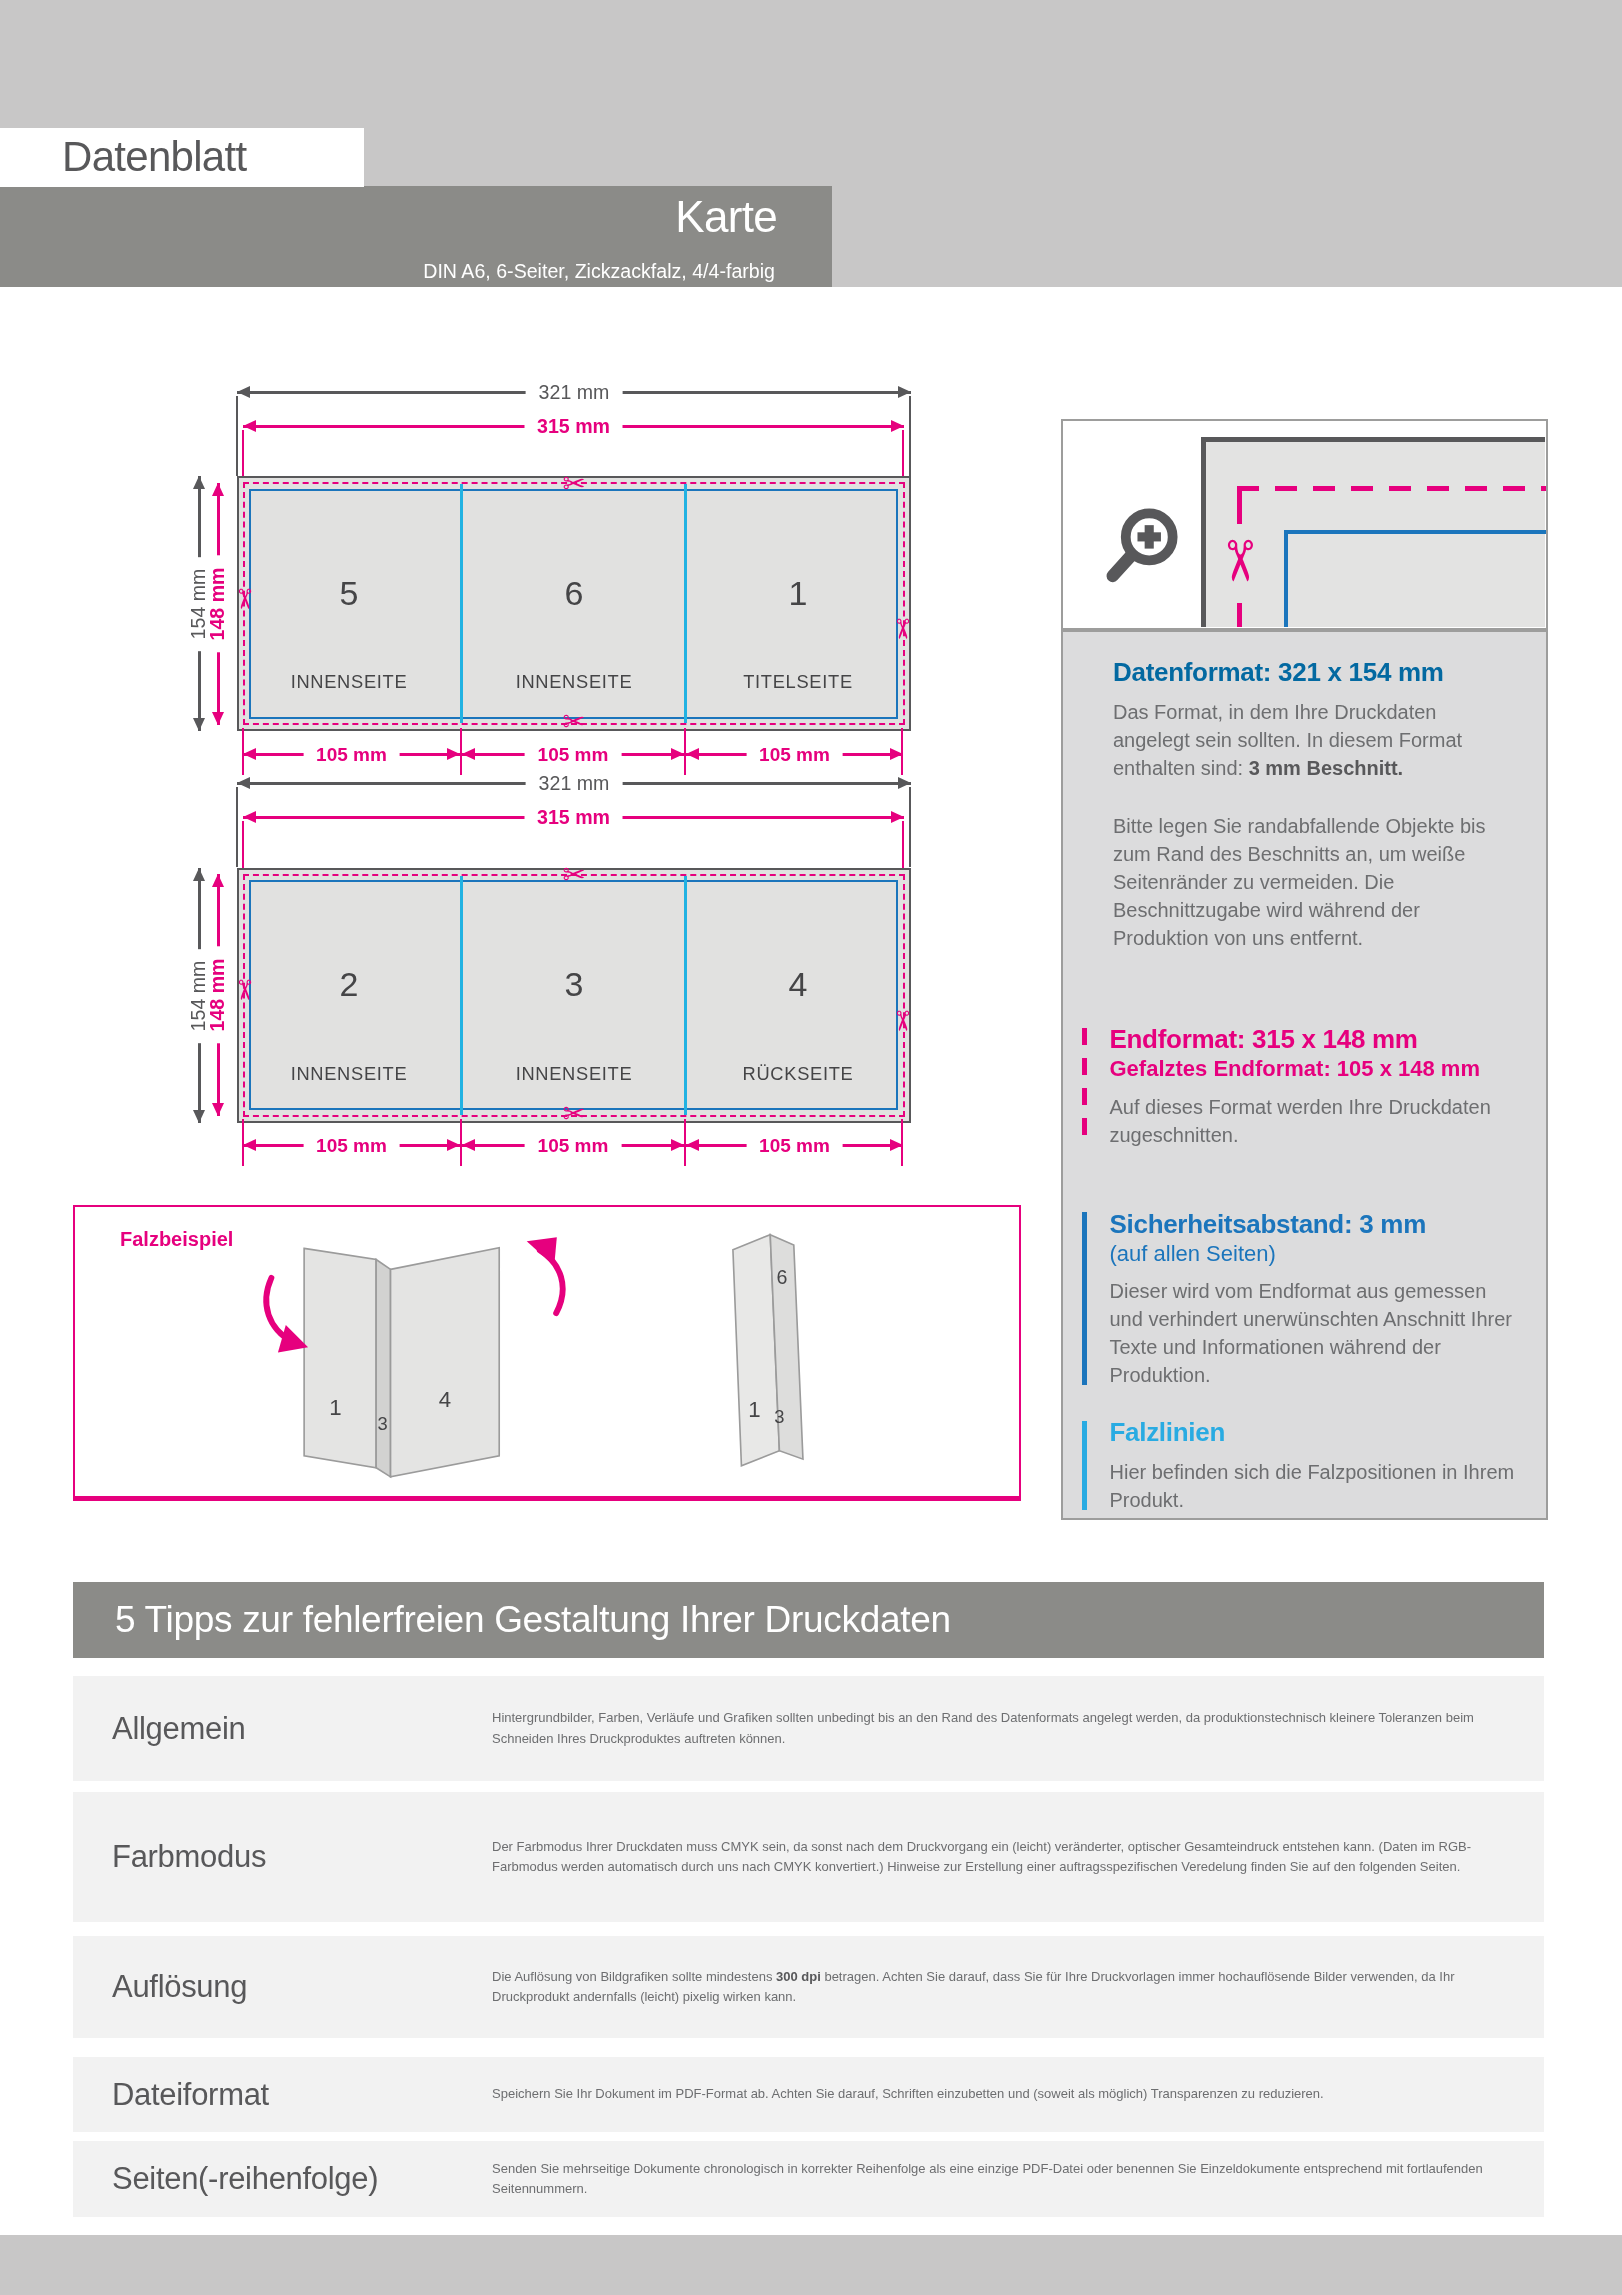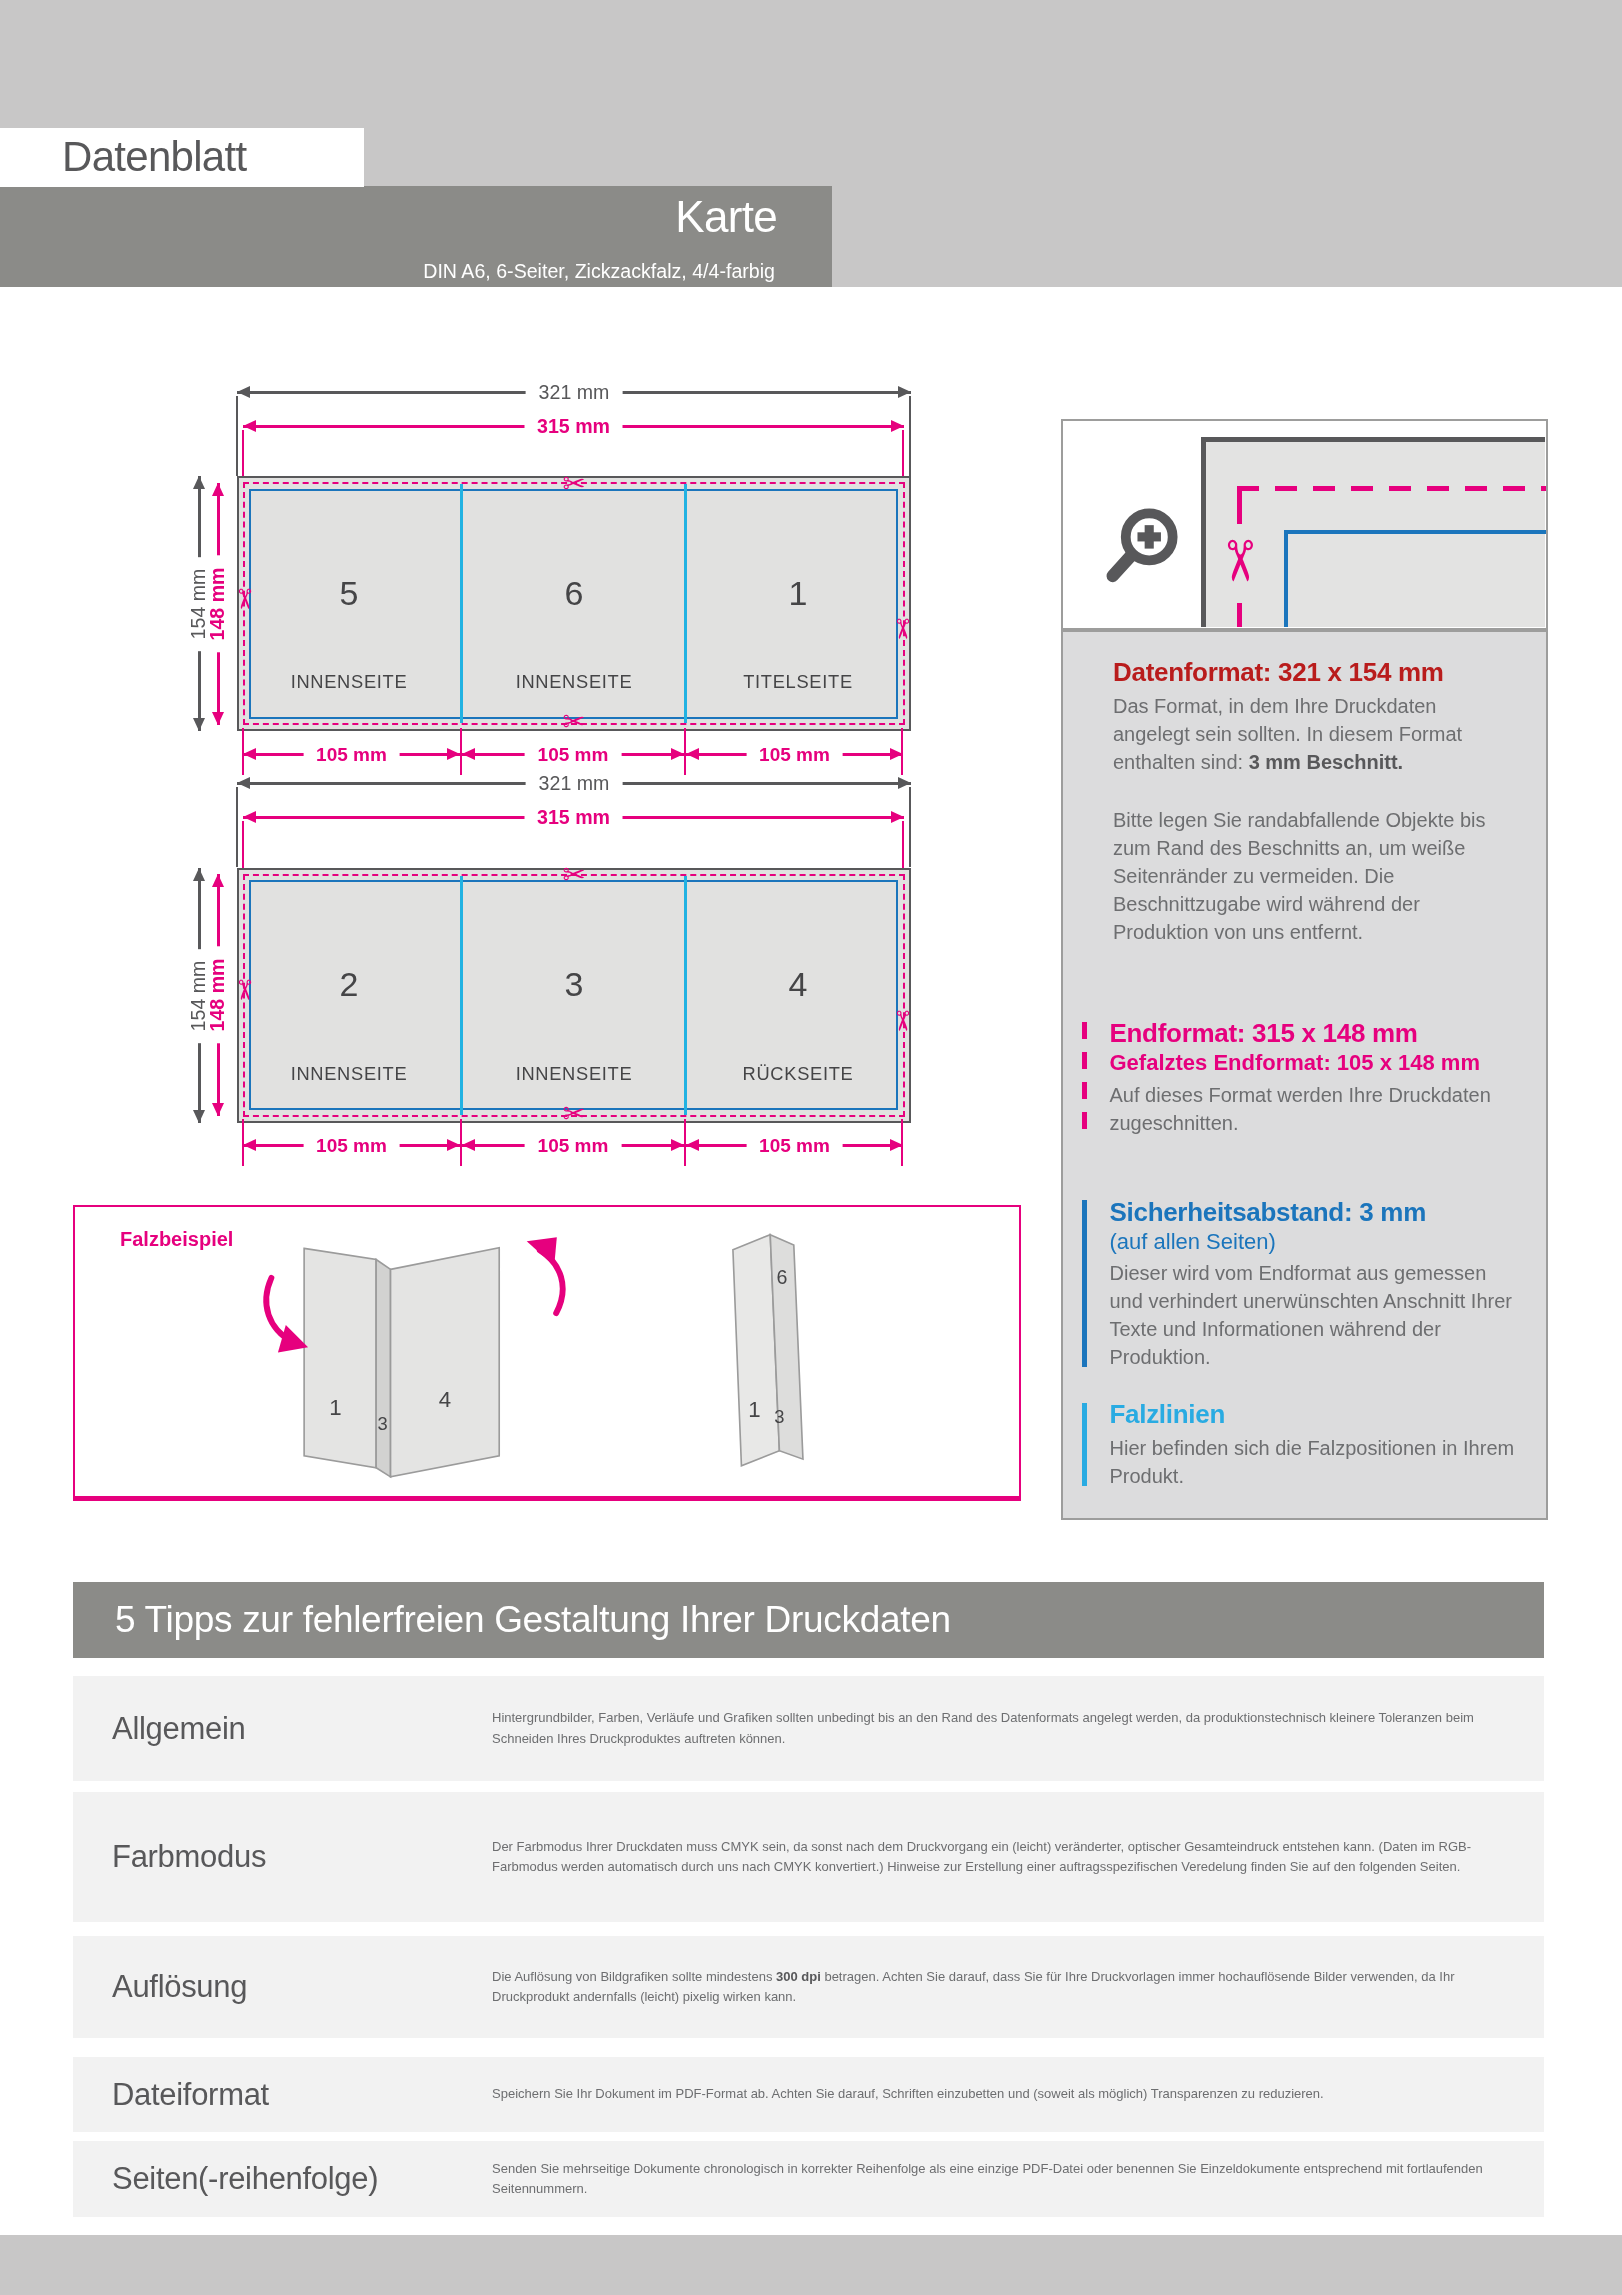--- a/index.html
+++ b/index.html
@@ -72,22 +72,22 @@
     background:repeating-linear-gradient(90deg,#e6007e 0 22px,transparent 22px 38px);}
   .bleed-stub-v1{left:1237px;top:486px;width:4.6px;height:38px;background:#e6007e;}
   .bleed-stub-v2{left:1237px;top:603px;width:4.6px;height:24px;background:#e6007e;}
   .safe-h{left:1284px;top:530px;width:262px;height:3.9px;background:#1b75bc;}
   .safe-v{left:1284px;top:530px;width:3.9px;height:97px;background:#1b75bc;}
   .detail-scissors{left:1239px;top:561px;font-size:56px;}
 
   
   .info-panel{left:1061px;top:630px;width:487px;height:890px;background:#dcdcdd;
     border:2px solid #9d9d9c;box-sizing:border-box;padding:26px 30px 0 50px;}
-  .info-panel h3{margin:0;font-size:26px;line-height:1.15;color:#b91c1c;letter-spacing:-0.3px;}
-  .info-panel p{margin:4px 0 0 0;font-size:20px;line-height:1.4;color:#6d6e70;}
+  .info-panel h3{margin:0;font-size:26px;line-height:1.15;color:#0369a1;letter-spacing:-0.3px;}
+  .info-panel p{margin:10px 0 0 0;font-size:20px;line-height:1.4;color:#6d6e70;}
   .info-block{position:relative;margin-top:72px;padding-left:27.5px;margin-left:-31px;}
   .info-block .h1{font-size:26px;font-weight:700;line-height:1.2;letter-spacing:-0.3px;}
   .info-block .h2{font-size:22px;font-weight:700;line-height:1.25;}
   .block-endformat .h1,.block-endformat .h2{color:#e6007e;}
   .block-endformat::before{content:"";position:absolute;left:0;top:3.9px;bottom:3.9px;width:4.6px;
     background:repeating-linear-gradient(180deg,#e6007e 0 17px,transparent 17px 30px);}
   .block-sicherheit .h1,.block-sicherheit .h2{color:#1b75bc;}
   .block-sicherheit .h2{font-weight:400;}
   .block-sicherheit::before{content:"";position:absolute;left:0;top:3.9px;bottom:3.9px;width:4.6px;background:#1b75bc;}
   .block-falz .h1{color:#29abe2;}

